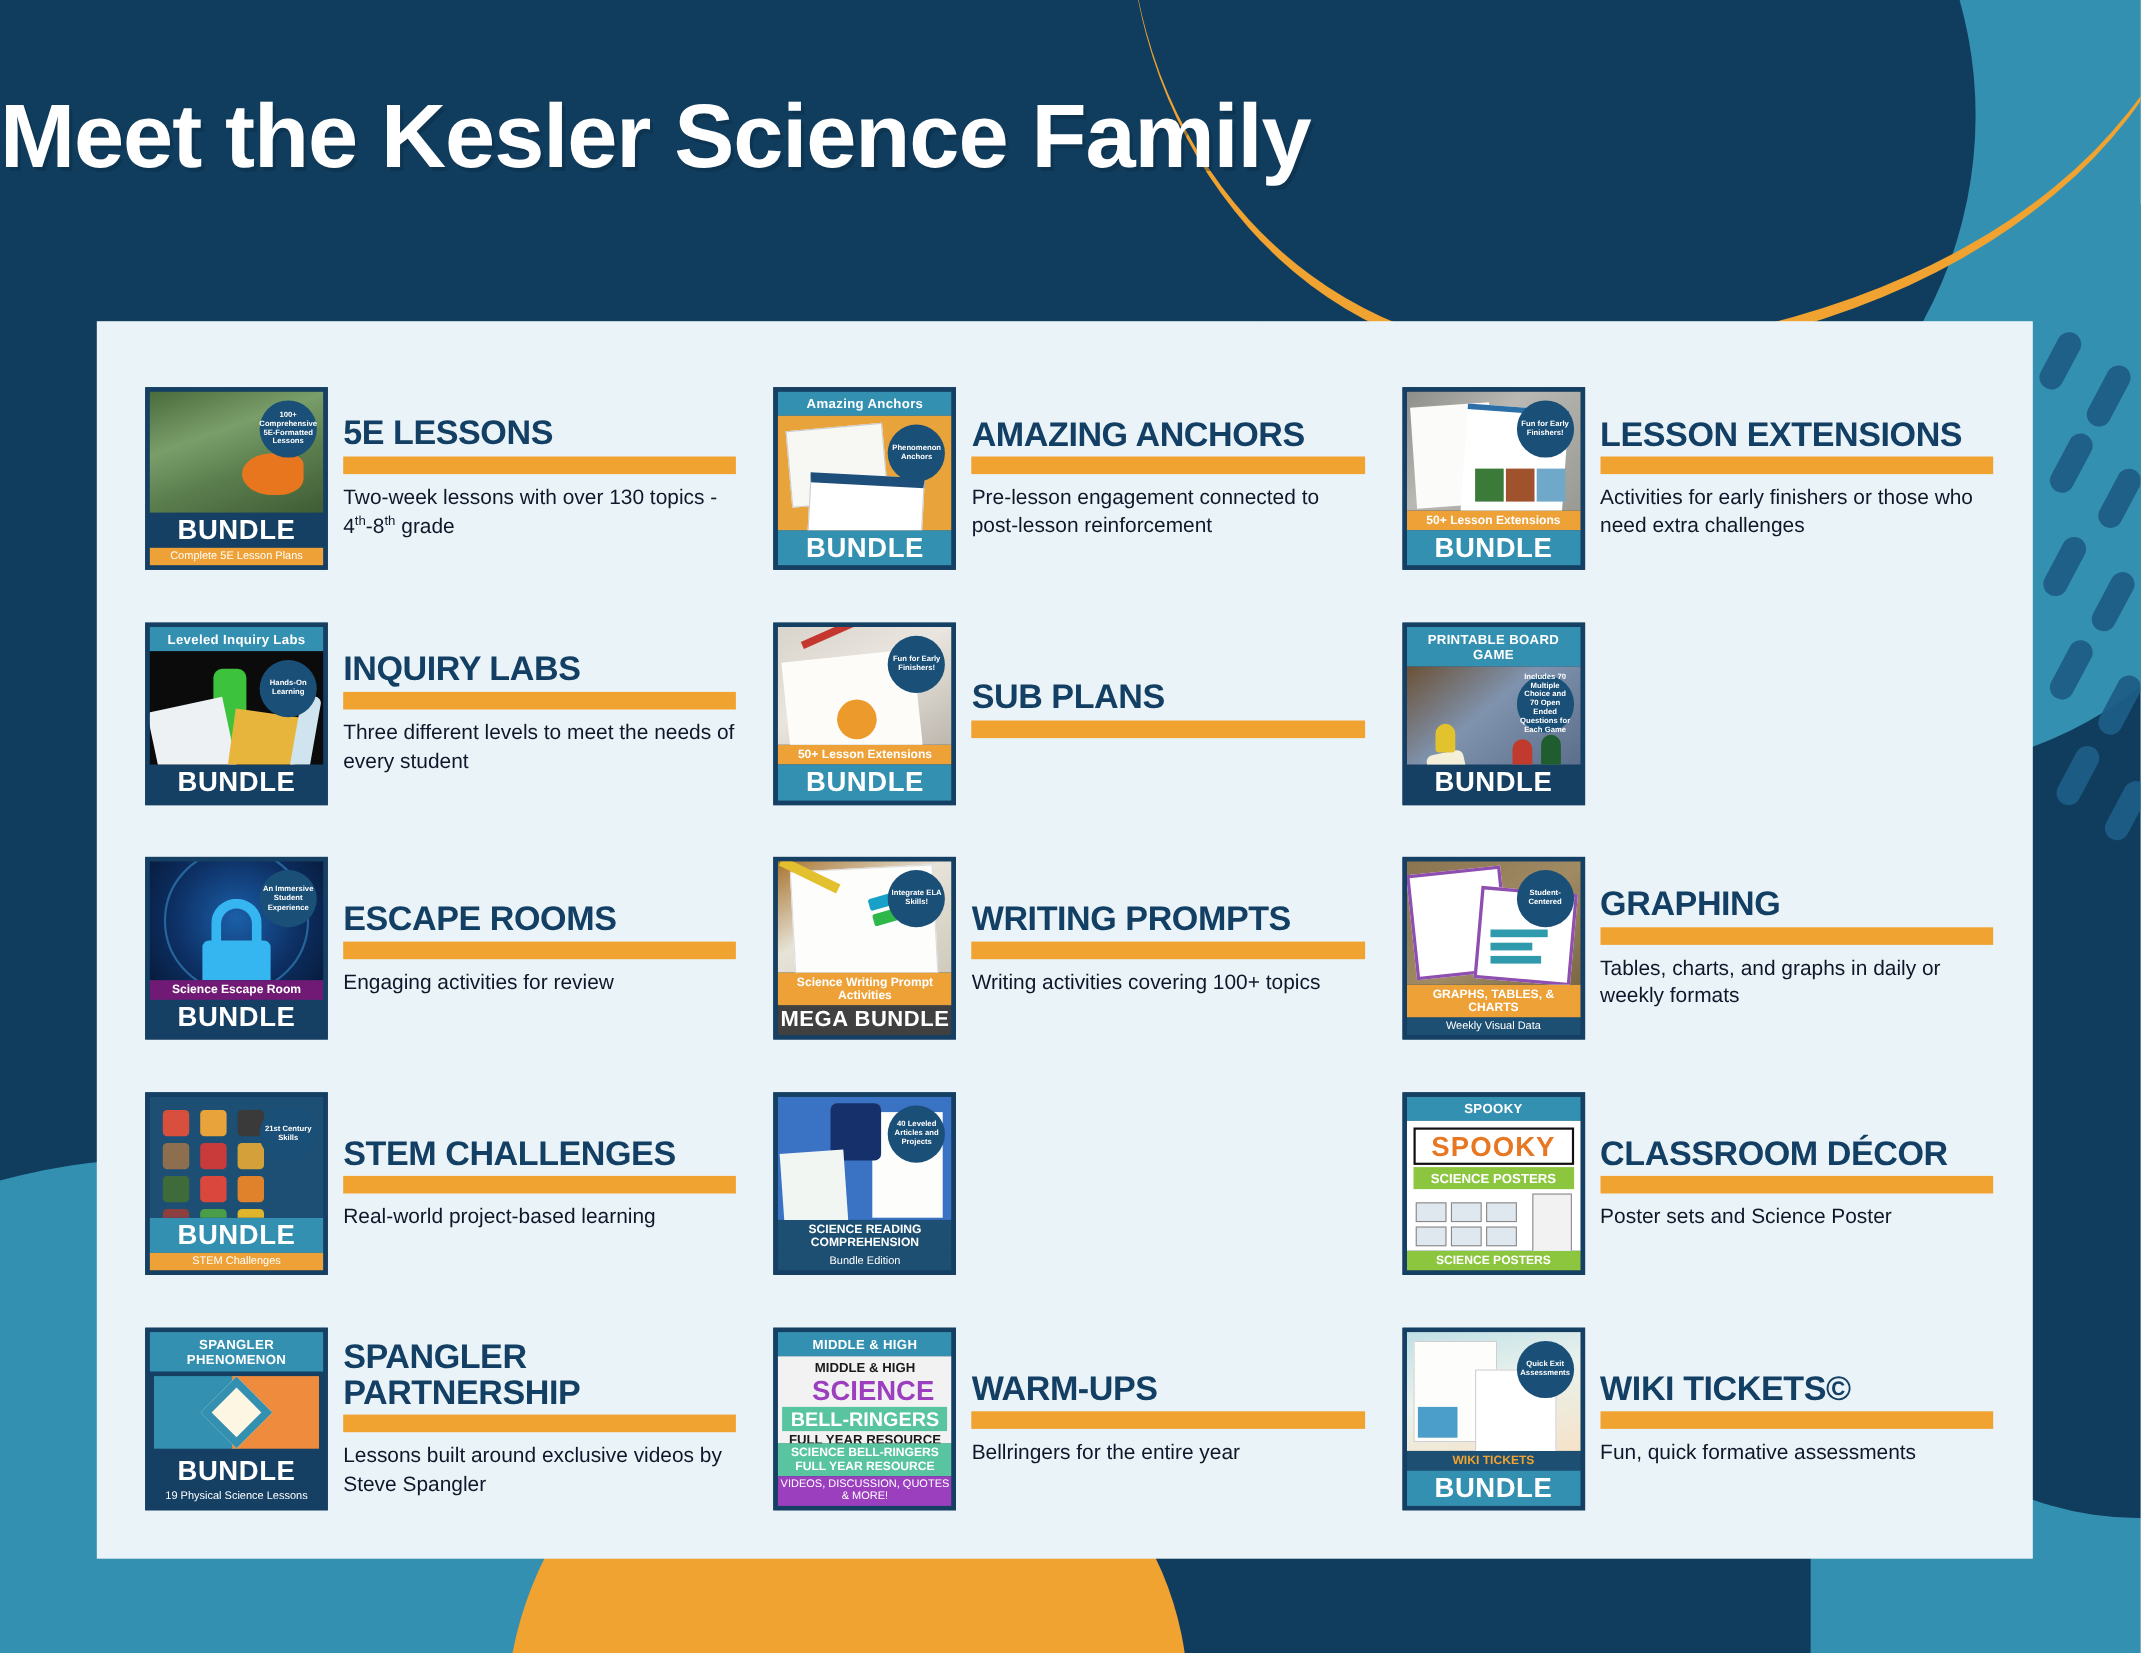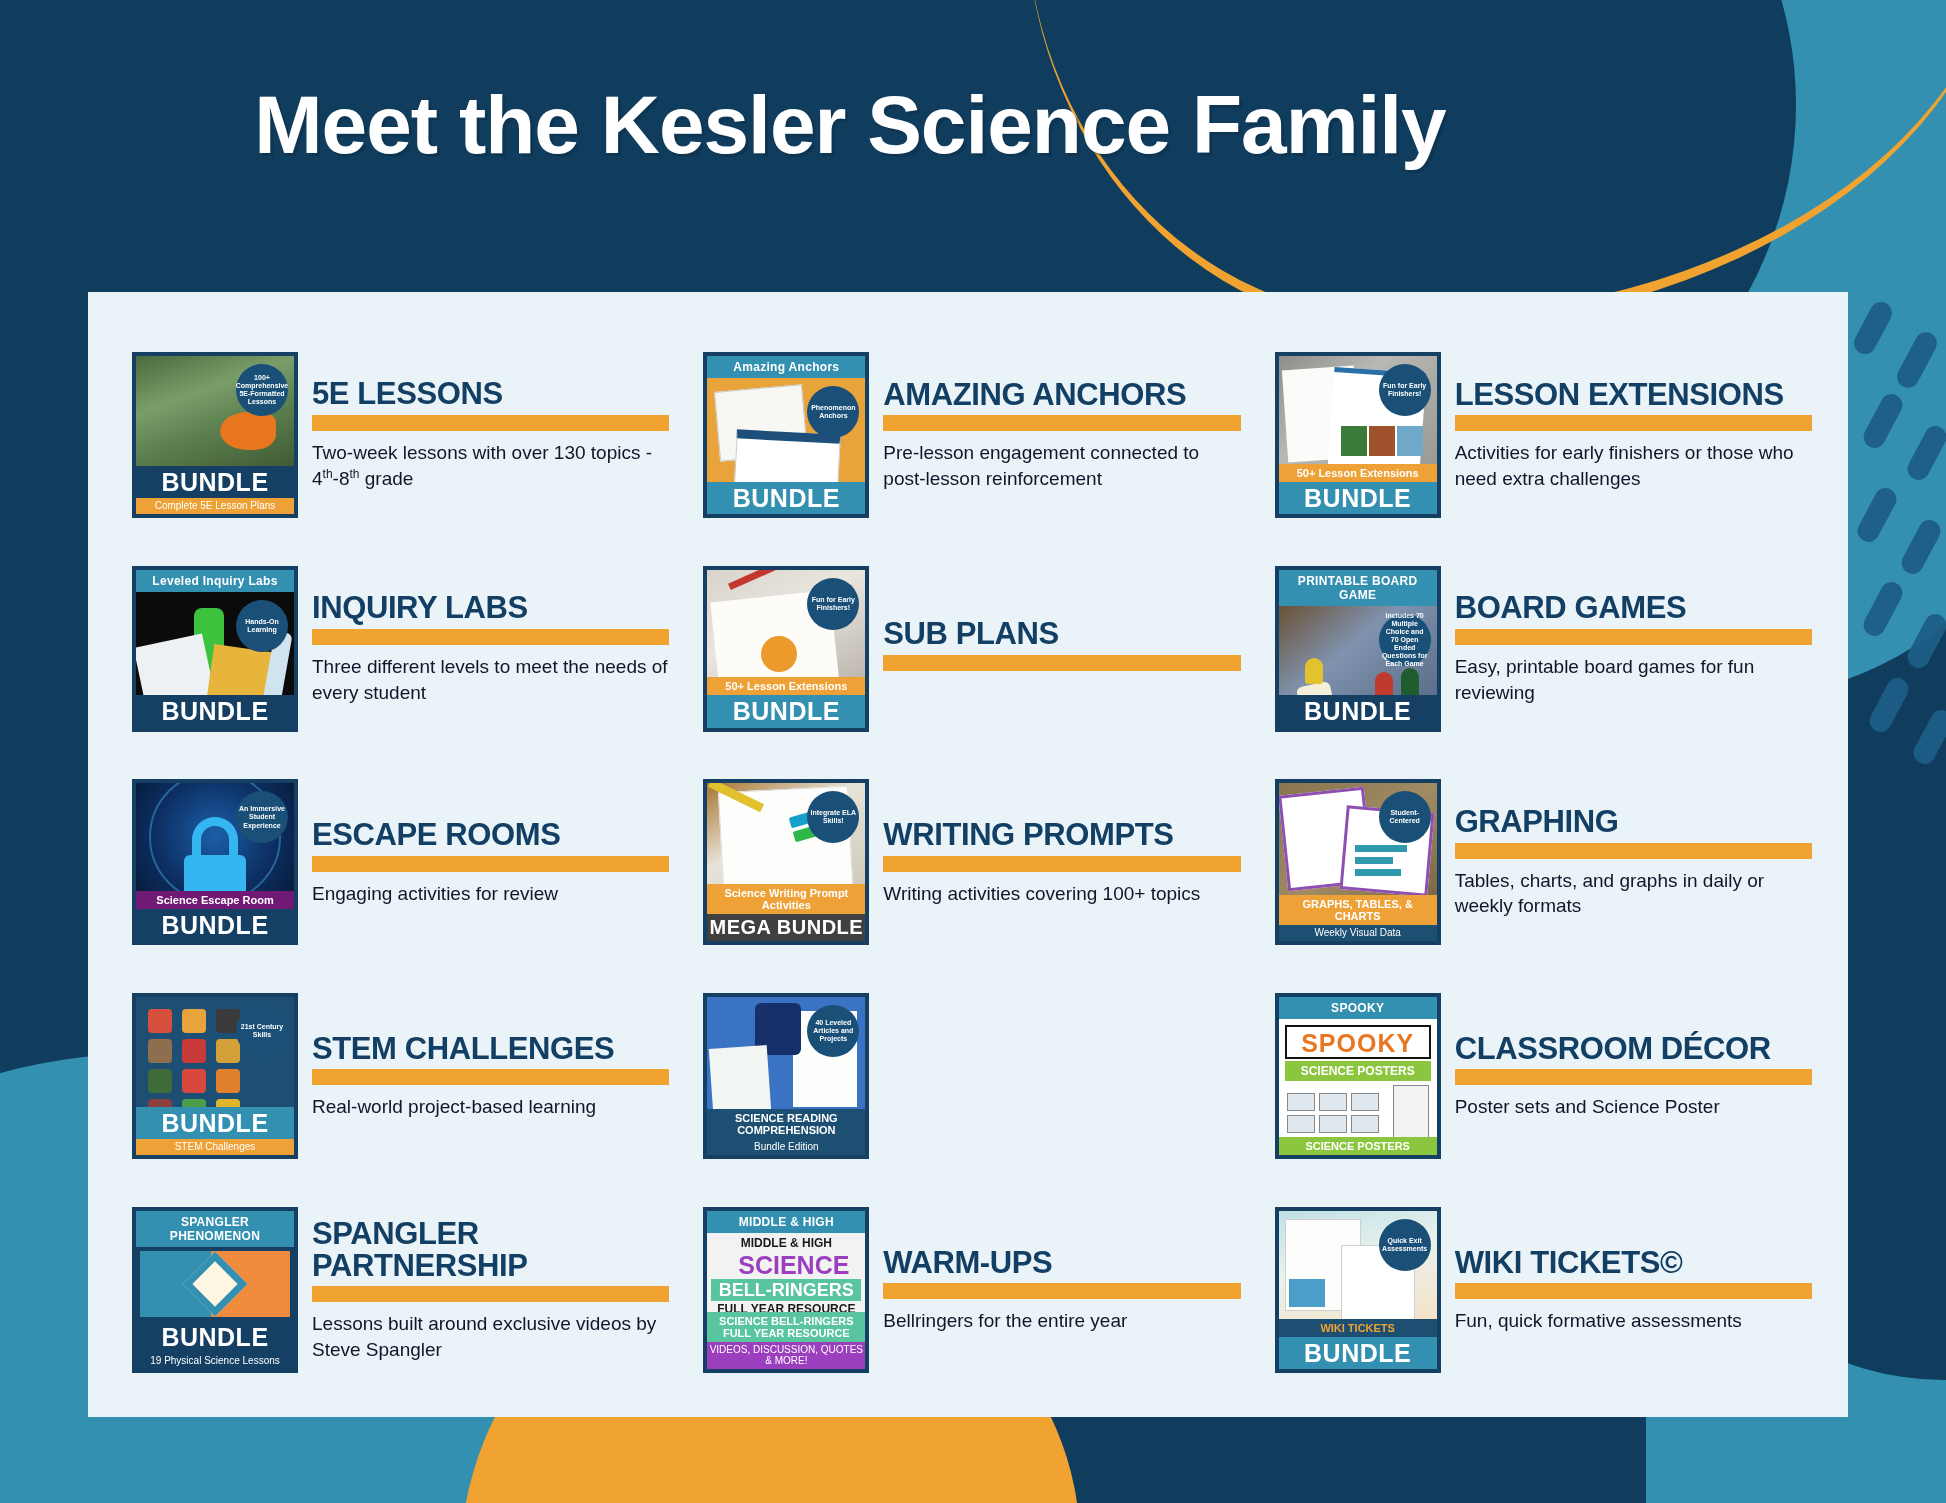--- a/index.html
+++ b/index.html
@@ -71,21 +71,20 @@
   }
   .band-left-navy {
     left: 0; top: 0; width: 118px; height: 1215px;
     background: #103d5d;
   }
 
   
   #title {
     position: absolute;
     left: 0; top: 78px; width: 1700px;
-    text-align: center;
     color: #ffffff;
     font-size: 82px;
     font-weight: bold;
     letter-spacing: -1px;
     text-shadow: 3px 3px 0 rgba(10,40,62,.35);
     z-index: 5;
   }
 
   
   #panel {
@@ -293,25 +292,20 @@
             <div class="toptag">PRINTABLE BOARD GAME</div>
             <div class="pic" style="background:linear-gradient(140deg,#6b5136 0%,#7f93ae 45%,#5b6f8c 100%);">
               <div class="px" style="left:20px;top:78px;width:34px;height:34px;background:#f4efd8;border-radius:6px;transform:rotate(-12deg)"></div>
               <div class="px" style="left:52px;top:92px;width:32px;height:32px;background:#efe9d0;border-radius:6px;transform:rotate(9deg)"></div>
               <div class="px" style="left:96px;top:66px;width:18px;height:28px;background:#c13a2e;border-radius:9px 9px 3px 3px"></div>
               <div class="px" style="left:122px;top:62px;width:18px;height:28px;background:#1f5c2e;border-radius:9px 9px 3px 3px"></div>
               <div class="px" style="left:26px;top:52px;width:18px;height:26px;background:#e2c32e;border-radius:9px 9px 3px 3px"></div>
               <div class="badge">Includes 70 Multiple Choice and 70 Open Ended Questions for Each Game</div>
             </div>
             <div class="bundle" style="background:#153f63">BUNDLE</div>
-          </div>
-          <div class="body">
-            <div class="head">BOARD GAMES</div>
-            <div class="rule"></div>
-            <div class="desc">Easy, printable board games for fun reviewing</div>
           </div>
         </div>
         <div class="item">
           <div class="thumb">
             <div class="pic" style="background:radial-gradient(circle at 50% 48%,#1b5fa8 0%,#0d2f63 60%,#071c3d 100%);">
               <div class="px" style="left:50%;top:34px;transform:translateX(-50%);width:46px;height:44px;border:9px solid #35b6f0;border-bottom:none;border-radius:24px 24px 0 0"></div>
               <div class="px" style="left:50%;top:72px;transform:translateX(-50%);width:62px;height:50px;background:#35b6f0;border-radius:6px"></div>
               <div class="px" style="left:50%;top:50%;transform:translate(-50%,-50%);width:132px;height:132px;border:2px solid rgba(70,170,230,.45);border-radius:50%"></div>
               <div class="badge">An Immersive Student Experience</div>
             </div>

